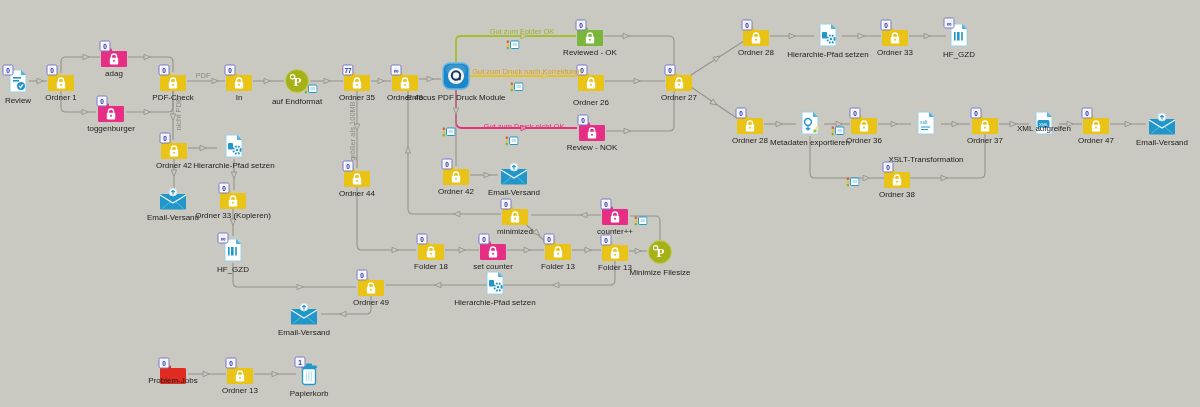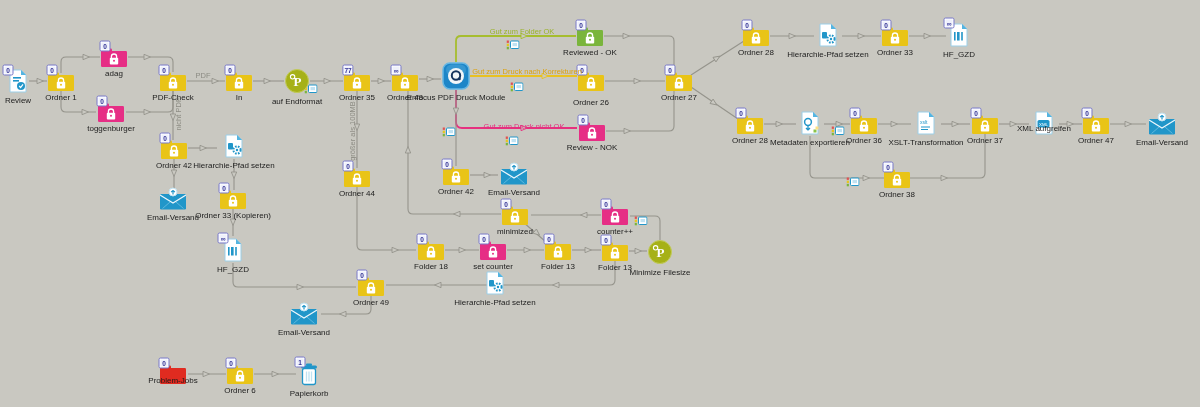--- a/index.html
+++ b/index.html
@@ -444,21 +444,21 @@
       <span class="badge" style="left:-9px;top:-11px">0</span>
       <span class="nlabel" style="top:12px">Ordner 36</span>
     </div>
     <div class="node" style="left:926px;top:123px">
       <span class="icon"><svg width="20" height="24" viewBox="0 0 20 24">
           <path d="M2 1 h11 l5 5 v17 h-16 z" fill="#ffffff" stroke="#9bcfe8" stroke-width="1"></path>
           <path d="M13 1 l5 5 h-5 z" fill="#54b4e0"></path>
           <text x="4" y="12.5" font-size="5" fill="#2196c9" font-family="Liberation Sans, sans-serif">xslt</text>
           <path d="M5 16 h9 M5 18.5 h7" stroke="#2196c9" stroke-width="1.1"></path>
         </svg></span>
-      <span class="nlabel" style="top:15px">XSLT-Transformation</span>
+      <span class="nlabel" style="top:32px">XSLT-Transformation</span>
     </div>
     <div class="node" style="left:985px;top:124px">
       <span class="icon"><svg width="28" height="22" viewBox="0 0 28 22">
           <rect x="1" y="2.5" width="11" height="6" rx="1.2" fill="#e9c417"></rect>
           <rect x="1" y="5" width="26" height="16" rx="1.2" fill="#e9c417"></rect>
           <g>
             <path d="M11.4 12.2 v-1.6 a2.6 2.6 0 0 1 5.2 0 v1.6" fill="none" stroke="#ffffff" stroke-width="1.3"></path>
             <rect x="9.8" y="11.8" width="8.4" height="6.6" rx="1" fill="#ffffff"></rect>
           </g>
           <circle cx="14" cy="14.8" r="1" fill="#e9c417"></circle>
@@ -737,21 +737,21 @@
       <span class="icon"><svg width="28" height="22" viewBox="0 0 28 22">
           <rect x="1" y="2.5" width="11" height="6" rx="1.2" fill="#e9c417"></rect>
           <rect x="1" y="5" width="26" height="16" rx="1.2" fill="#e9c417"></rect>
           <g>
             <path d="M11.4 12.2 v-1.6 a2.6 2.6 0 0 1 5.2 0 v1.6" fill="none" stroke="#ffffff" stroke-width="1.3"></path>
             <rect x="9.8" y="11.8" width="8.4" height="6.6" rx="1" fill="#ffffff"></rect>
           </g>
           <circle cx="14" cy="14.8" r="1" fill="#e9c417"></circle>
         </svg></span>
       <span class="badge" style="left:-9px;top:-11px">0</span>
-      <span class="nlabel" style="top:12px">Ordner 6</span>
+      <span class="nlabel" style="top:12px">Ordner 13</span>
     </div>
     <div class="node" style="left:309px;top:374px">
       <span class="icon"><svg width="18" height="24" viewBox="0 0 18 24">
           <rect x="2.5" y="6.5" width="13" height="16" rx="2" fill="#ffffff" stroke="#2196c9" stroke-width="1.3"></rect>
           <path d="M6.5 9.5 v10 M9 9.5 v10 M11.5 9.5 v10" stroke="#bfe2f2" stroke-width="1.3"></path>
           <rect x="1" y="3.5" width="16" height="3" rx="1.5" fill="#2196c9"></rect>
           <rect x="6" y="1.5" width="6" height="2.5" rx="1" fill="#2196c9"></rect>
         </svg></span>
       <span class="badge" style="left:-9px;top:-12px">1</span>
       <span class="nlabel" style="top:15px">Papierkorb</span>

